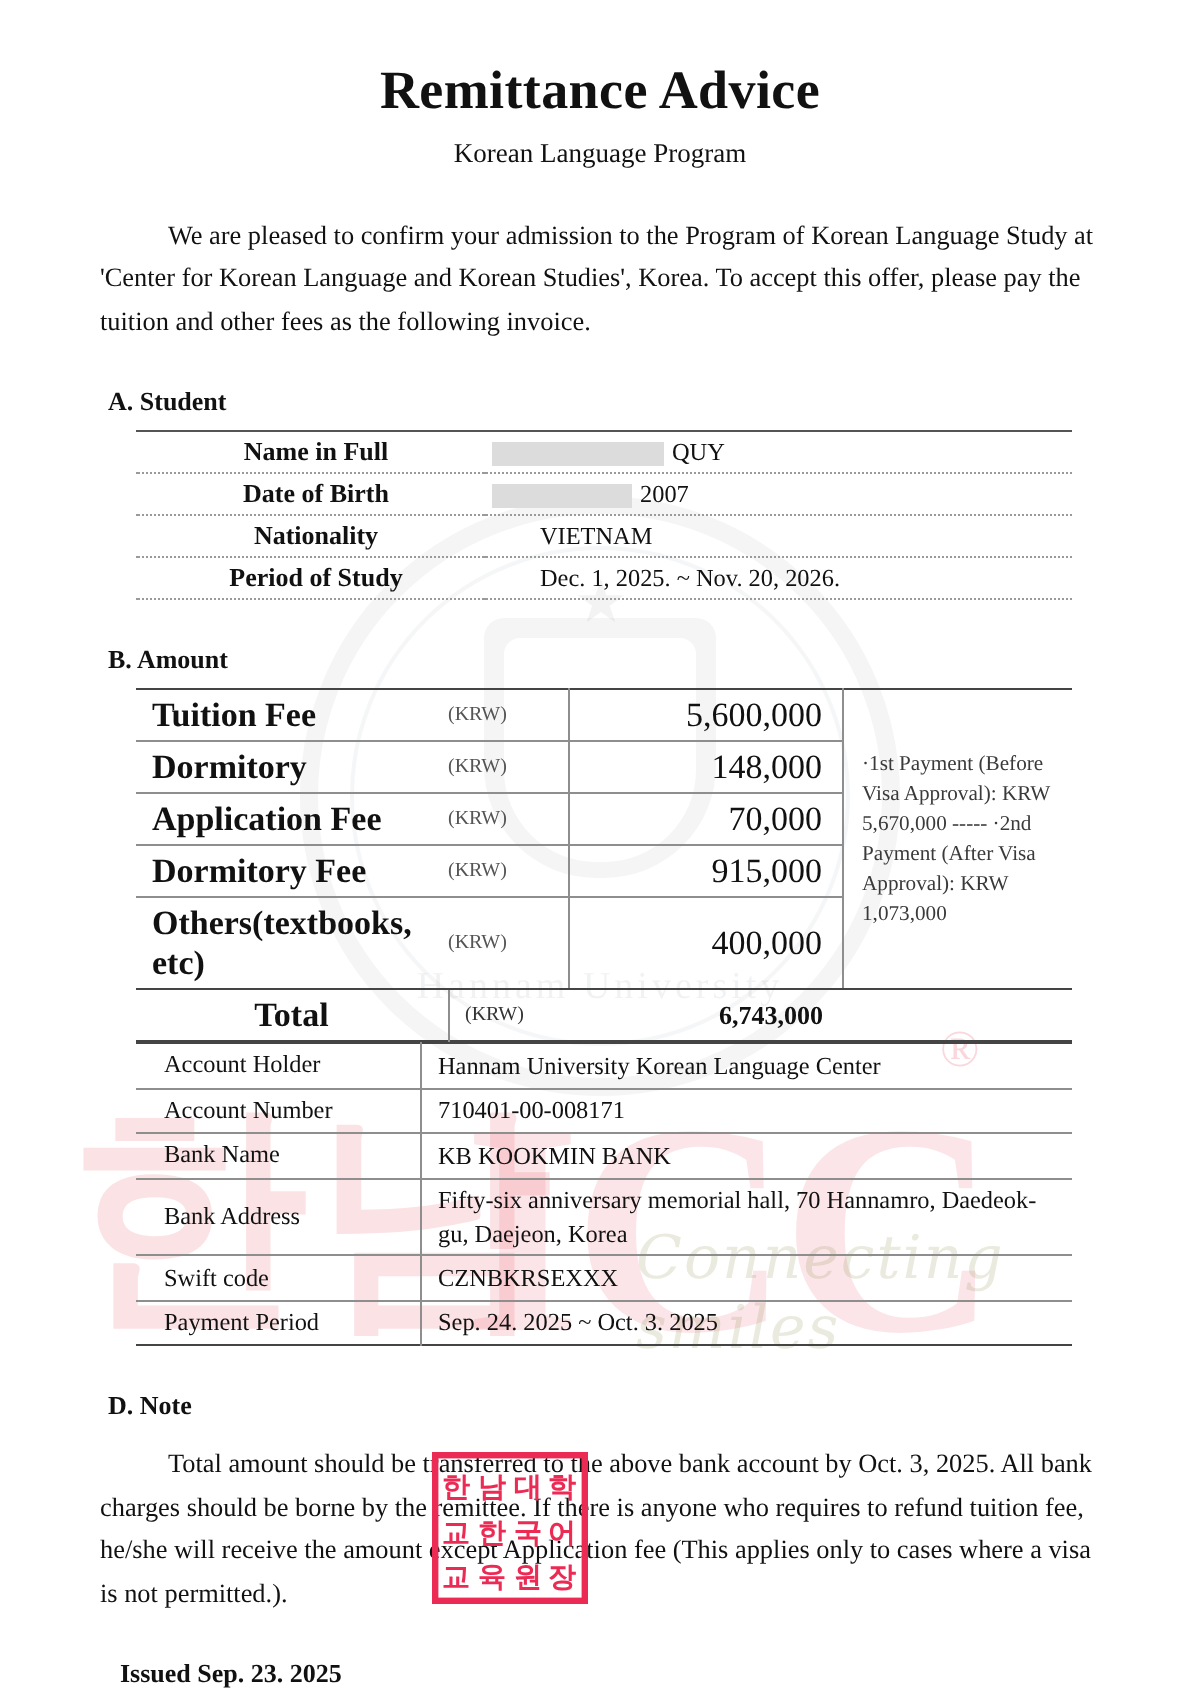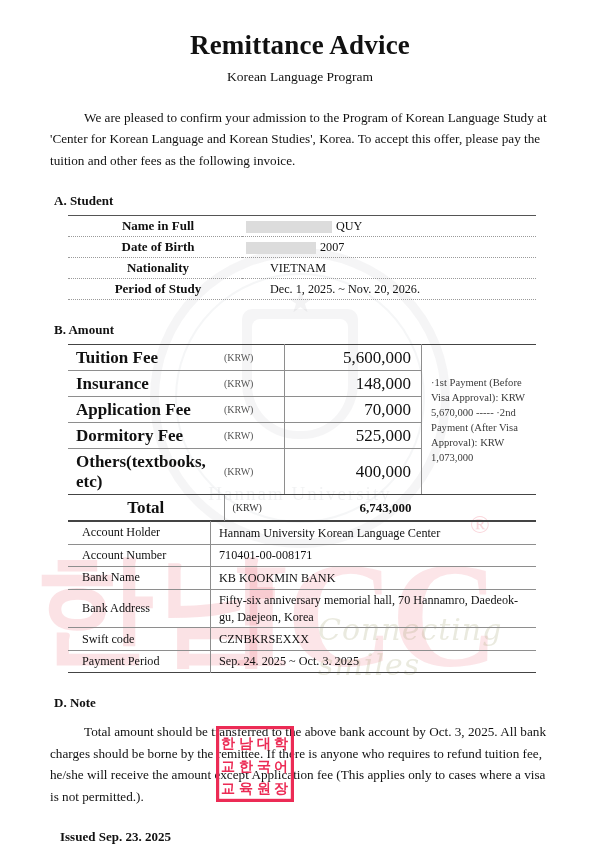--- a/index.html
+++ b/index.html
@@ -377,33 +377,33 @@
     <div class="section-head">B. Amount</div>
     <table id="tbl-amount">
       <tbody>
         <tr>
           <td class="fee-name">Tuition Fee</td>
           <td class="fee-cur">(KRW)</td>
           <td class="fee-amt">5,600,000</td>
           <td class="note-cell" rowspan="5">·1st Payment (Before Visa Approval): KRW 5,670,000 ----- ·2nd Payment (After Visa Approval): KRW 1,073,000</td>
         </tr>
         <tr>
-          <td class="fee-name">Insurance</td>
+          <td class="fee-name">Dormitory</td>
           <td class="fee-cur">(KRW)</td>
           <td class="fee-amt">148,000</td>
         </tr>
         <tr>
           <td class="fee-name">Application Fee</td>
           <td class="fee-cur">(KRW)</td>
           <td class="fee-amt">70,000</td>
         </tr>
         <tr>
           <td class="fee-name">Dormitory Fee</td>
           <td class="fee-cur">(KRW)</td>
-          <td class="fee-amt">525,000</td>
+          <td class="fee-amt">915,000</td>
         </tr>
         <tr class="last-fee">
           <td class="fee-name">Others(textbooks, etc)</td>
           <td class="fee-cur">(KRW)</td>
           <td class="fee-amt">400,000</td>
         </tr>
         <tr>
           <td class="tot-name">Total</td>
           <td class="tot-cur">(KRW)</td>
           <td class="tot-amt">6,743,000</td>

